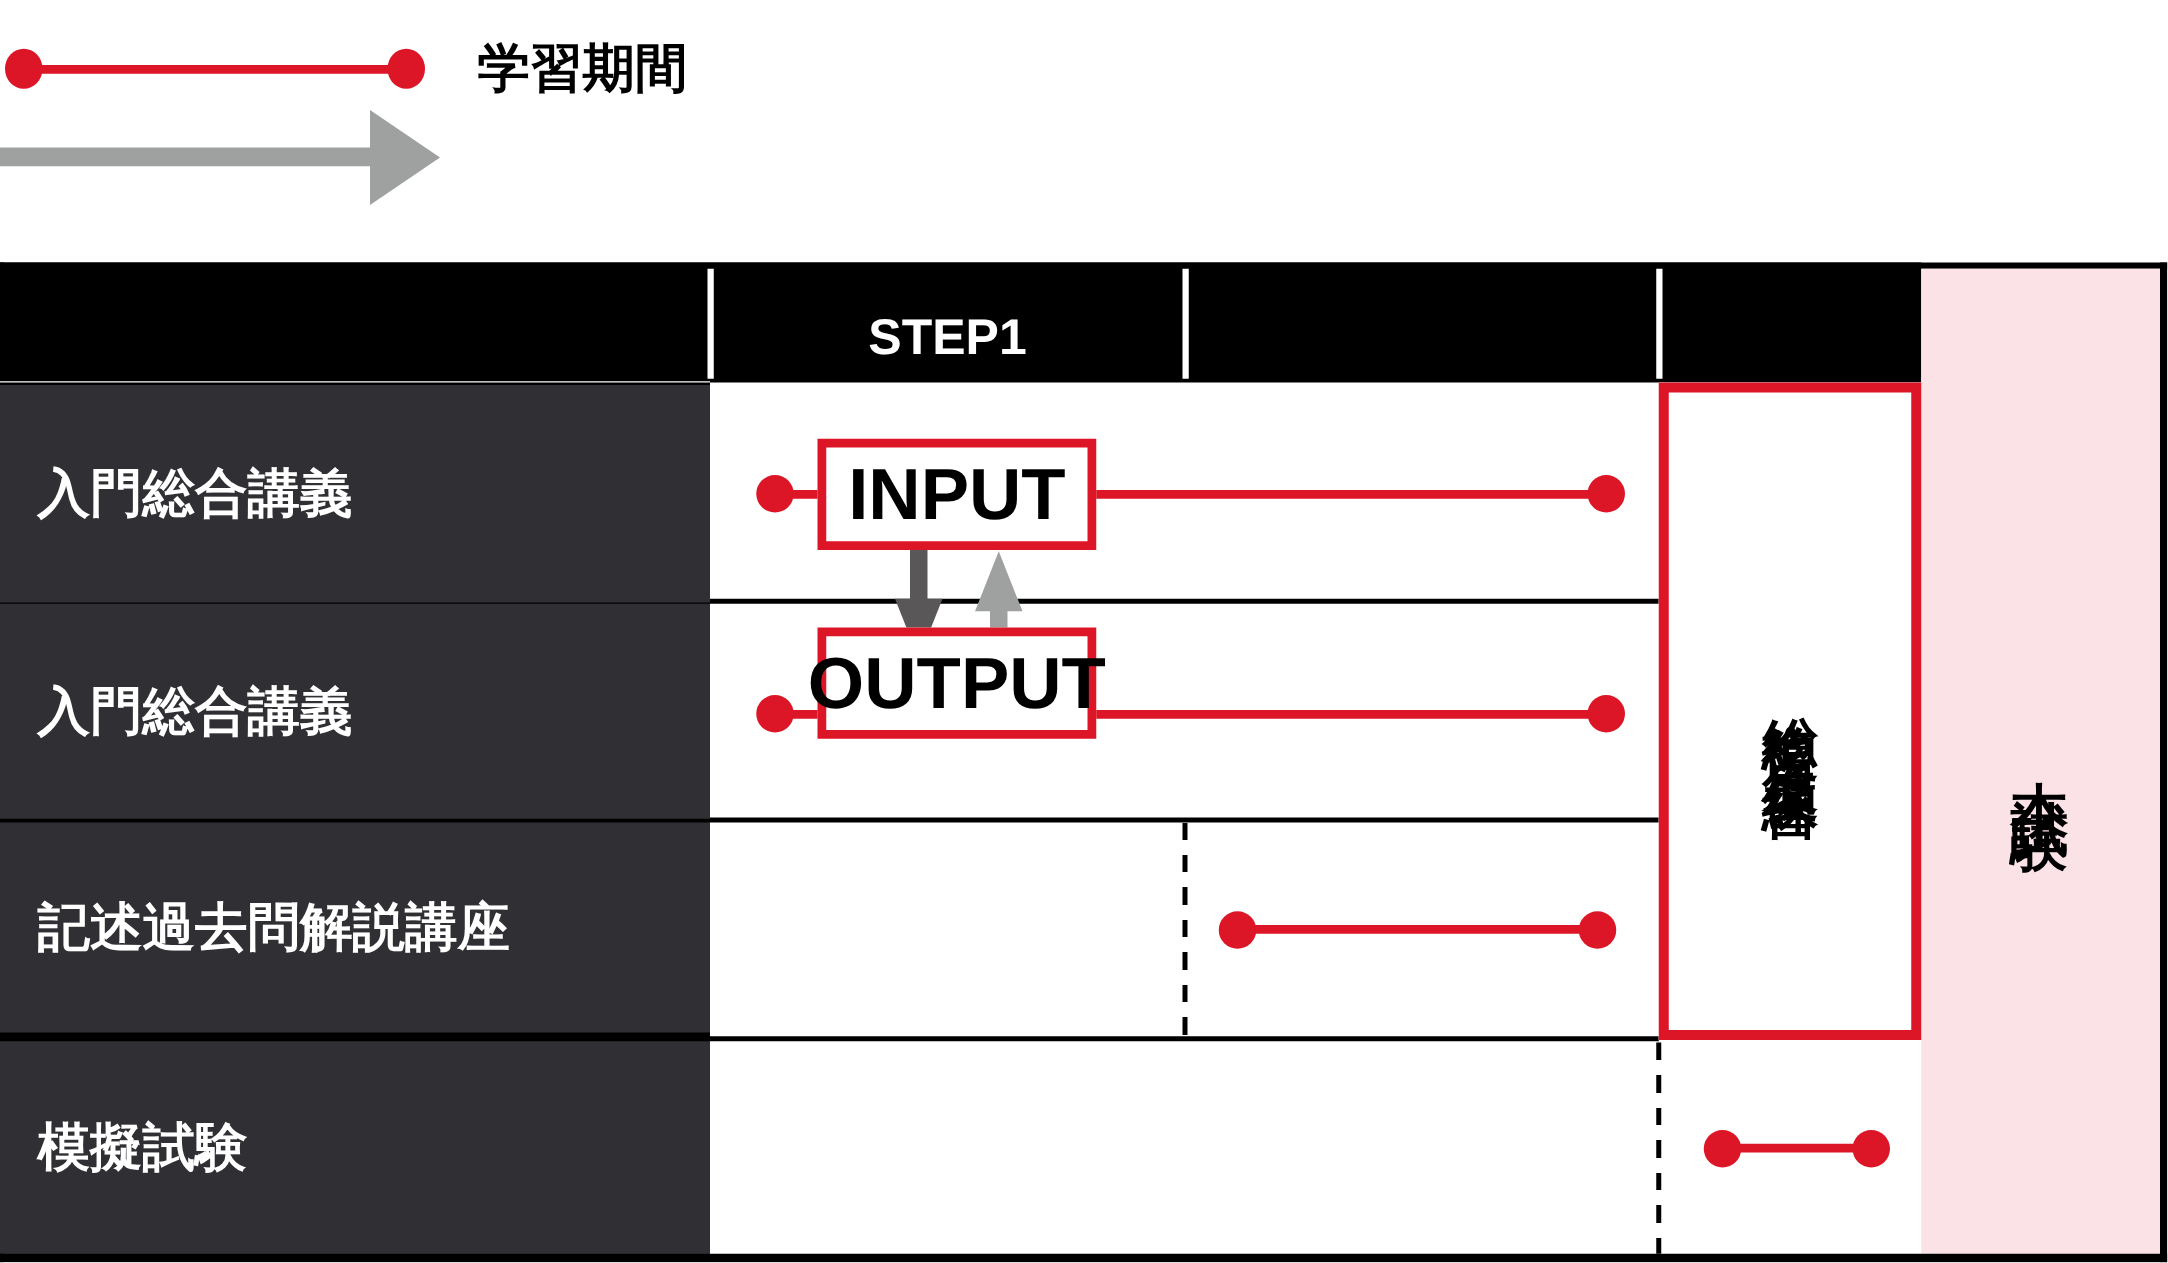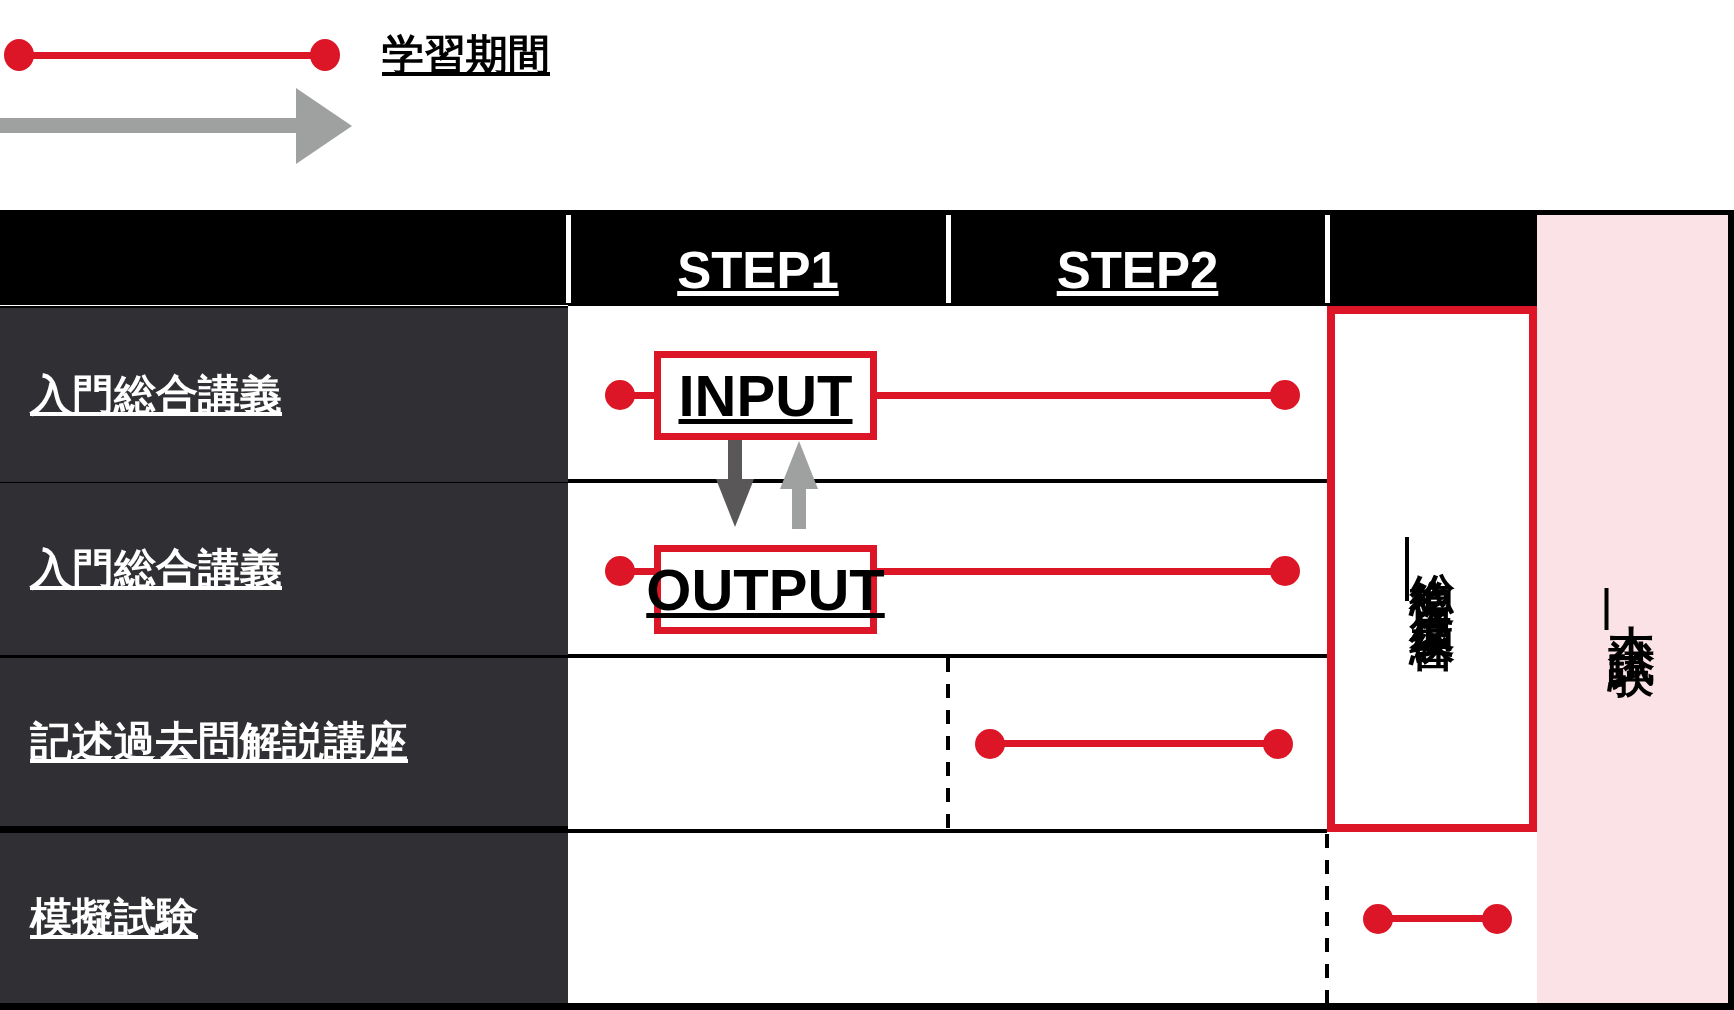--- a/index.html
+++ b/index.html
@@ -1,40 +1,40 @@
 <!DOCTYPE html>
 <html style="--red: #dc1626; --pink: #fbe2e6; --label_bg: #303034; --gray_dark: #595757; --gray_light: #9fa0a0;"><head>
 <meta charset="utf-8">
 <style>
   html,body{margin:0;padding:0;background:#fff;}
   #app{
     position:relative;width:1734px;height:1010px;overflow:hidden;background:#fff;
     font-family:"Liberation Sans","DejaVu Sans",sans-serif;font-weight:bold;color:#000;
   }
-  .abs{position:absolute;text-decoration:underline;}
+  .abs{position:absolute;}
   
   .legend-line{left:18px;top:52px;width:308px;height:7px;background:var(--red,#dc1626);}
   .legend-dot{width:30px;height:32px;border-radius:50%;background:var(--red,#dc1626);}
   .dot-a{left:4px;top:39px;}
   .dot-b{left:310px;top:39px;}
   .legend-period-label{left:382px;top:30px;font-size:42px;line-height:50px;}
   .legend-arrow-shaft{left:0;top:118px;width:298px;height:15px;background:var(--gray_light,#9fa0a0);}
   .legend-arrow-head{left:296px;top:88px;width:0;height:0;
     border-top:38px solid transparent;border-bottom:38px solid transparent;
     border-left:56px solid var(--gray_light,#9fa0a0);}
   .legend-zigzag-label{left:382px;top:102px;font-size:41px;line-height:50px;white-space:nowrap;}
   
   .tbl-top-border{left:0;top:210px;width:1734px;height:5px;background:#000;}
   .tbl-bottom-border{left:0;top:1003px;width:1734px;height:7px;background:#000;}
   .tbl-right-border{left:1728px;top:210px;width:6px;height:800px;background:#000;}
   .tbl-left-border{left:0;top:210px;width:3px;height:800px;background:#000;}
   
   .hdr-bg{left:0;top:210px;width:1537px;height:96px;background:#000;}
   .hdr-cell{top:210px;height:121px;display:flex;align-items:center;justify-content:center;
-    color:#fff;font-size:51px;}
+    color:#fff;font-size:40px;}
   .hdr-step1{left:568px;width:380px;}
   .hdr-step2{left:948px;width:379px;}
   .hdr-step3{left:1327px;width:210px;}
   .hdr-div{top:215px;width:5px;height:88px;background:#fff;}
   .hdr-div1{left:566px;} .hdr-div2{left:946px;} .hdr-div3{left:1325px;}
   .hdr-gap{left:0;top:305px;width:568px;height:2px;background:#fff;}
   
   .lbl-col-bg{left:0;top:306px;width:568px;height:697px;background:#000;}
   .lbl-cell{left:0;width:568px;background:var(--label_bg,#303034);color:#fff;
     display:flex;align-items:center;font-size:42px;box-sizing:border-box;padding-left:30px;}
@@ -67,21 +67,21 @@
   .pdot{width:30px;height:30px;border-radius:50%;background:var(--red,#dc1626);}
   .d-r1a{left:605px;top:380px;} .d-r1b{left:1270px;top:380px;}
   .d-r2a{left:605px;top:556px;} .d-r2b{left:1270px;top:556px;}
   .d-r3a{left:975px;top:729px;} .d-r3b{left:1263px;top:729px;}
   .d-r4a{left:1363px;top:904px;} .d-r4b{left:1482px;top:904px;}
   
   .io-box{width:223px;height:89px;box-sizing:border-box;background:#fff;
     border:7px solid var(--red,#dc1626);display:flex;align-items:center;justify-content:center;
     font-size:58px;color:#000;}
   .box-input{left:654px;top:351px;}
-  .box-output{left:654px;top:545px;text-align:center;}
+  .box-output{left:654px;top:502px;text-align:center;}
   
   .arr-down-shaft{left:728px;top:438px;width:14px;height:44px;background:var(--gray_dark,#595757);}
   .arr-down-head{left:716px;top:479px;width:0;height:0;
     border-left:19px solid transparent;border-right:19px solid transparent;
     border-top:48px solid var(--gray_dark,#595757);}
   .arr-up-shaft{left:792px;top:485px;width:14px;height:44px;background:var(--gray_light,#9fa0a0);}
   .arr-up-head{left:780px;top:441px;width:0;height:0;
     border-left:19px solid transparent;border-right:19px solid transparent;
     border-bottom:48px solid var(--gray_light,#9fa0a0);}
 </style>
@@ -98,21 +98,20 @@
   <div class="abs legend-arrow-shaft"></div>
   <div class="abs legend-arrow-head"></div>
 
   <div class="abs hdr-bg"></div>
   <div class="abs tbl-top-border"></div>
   <div class="abs tbl-left-border"></div>
   <div class="abs hdr-div hdr-div1"></div>
   <div class="abs hdr-div hdr-div2"></div>
   <div class="abs hdr-div hdr-div3"></div>
   <div class="abs hdr-cell hdr-step1">STEP1</div>
-  <div class="abs hdr-cell hdr-step2">STEP2</div>
   <div class="abs hdr-gap"></div>
 
   <div class="abs lbl-col-bg"></div>
   <div class="abs lbl-cell lbl-r1">入門総合講義</div>
   <div class="abs lbl-cell lbl-r2">入門総合講義</div>
   <div class="abs lbl-cell lbl-r3">記述過去問解説講座</div>
   <div class="abs lbl-cell lbl-r4">模擬試験</div>
 
   <div class="abs row-div row-div1"></div>
   <div class="abs row-div row-div2"></div>

